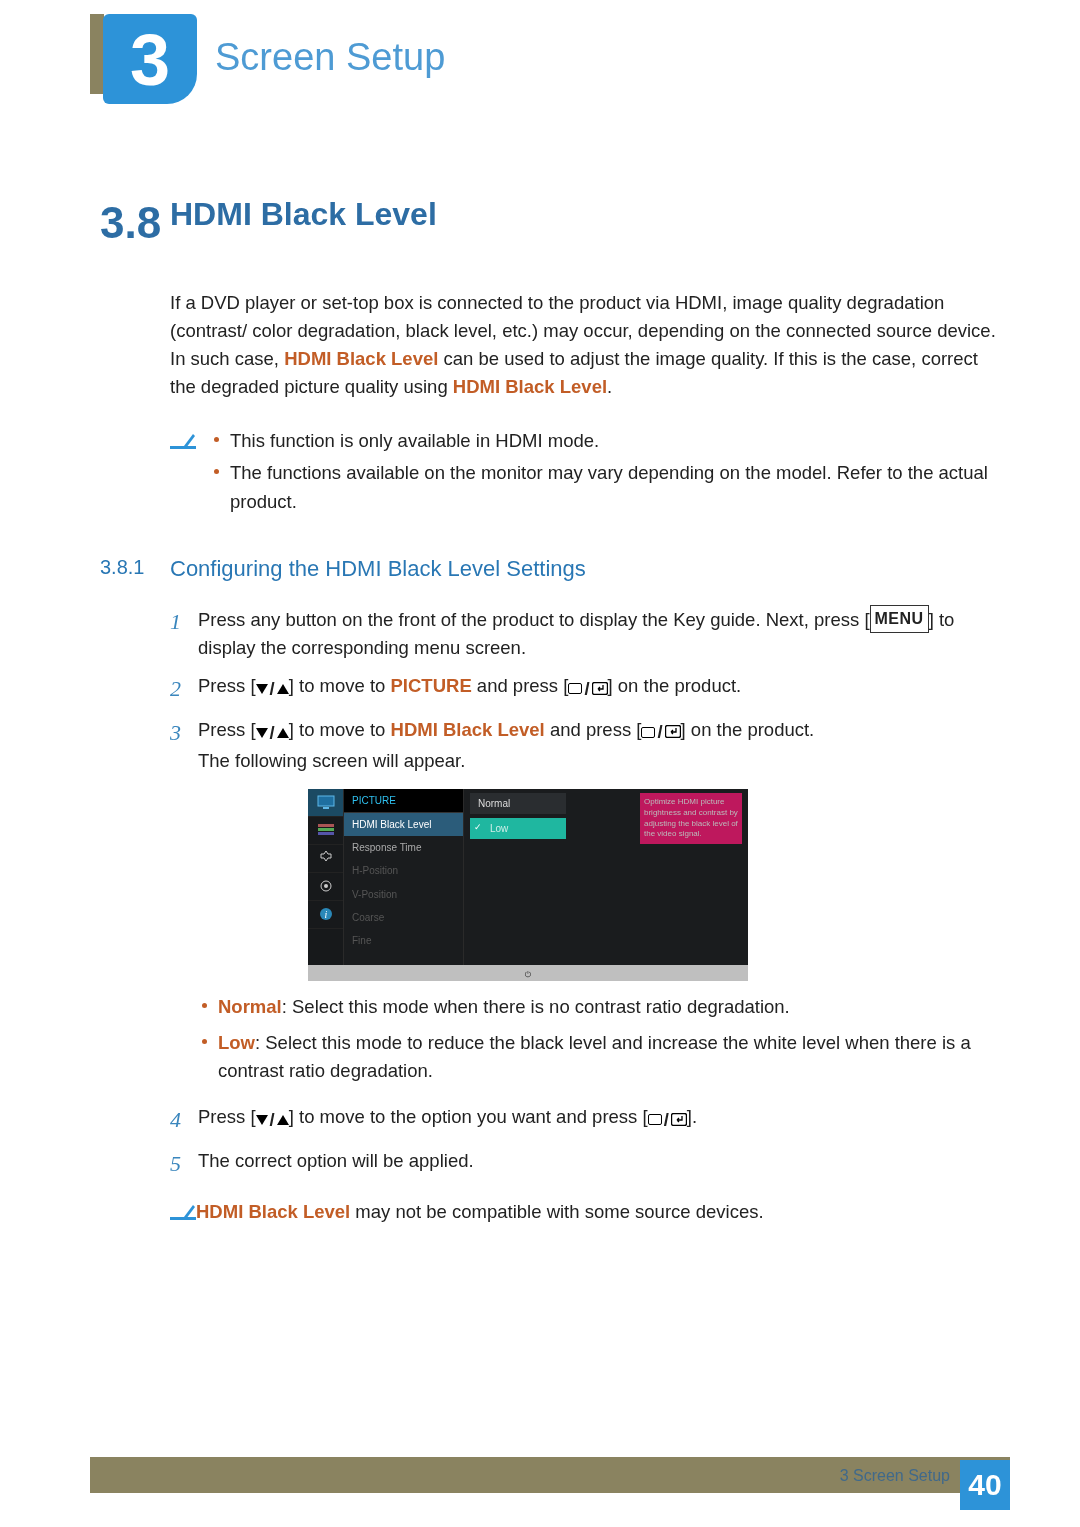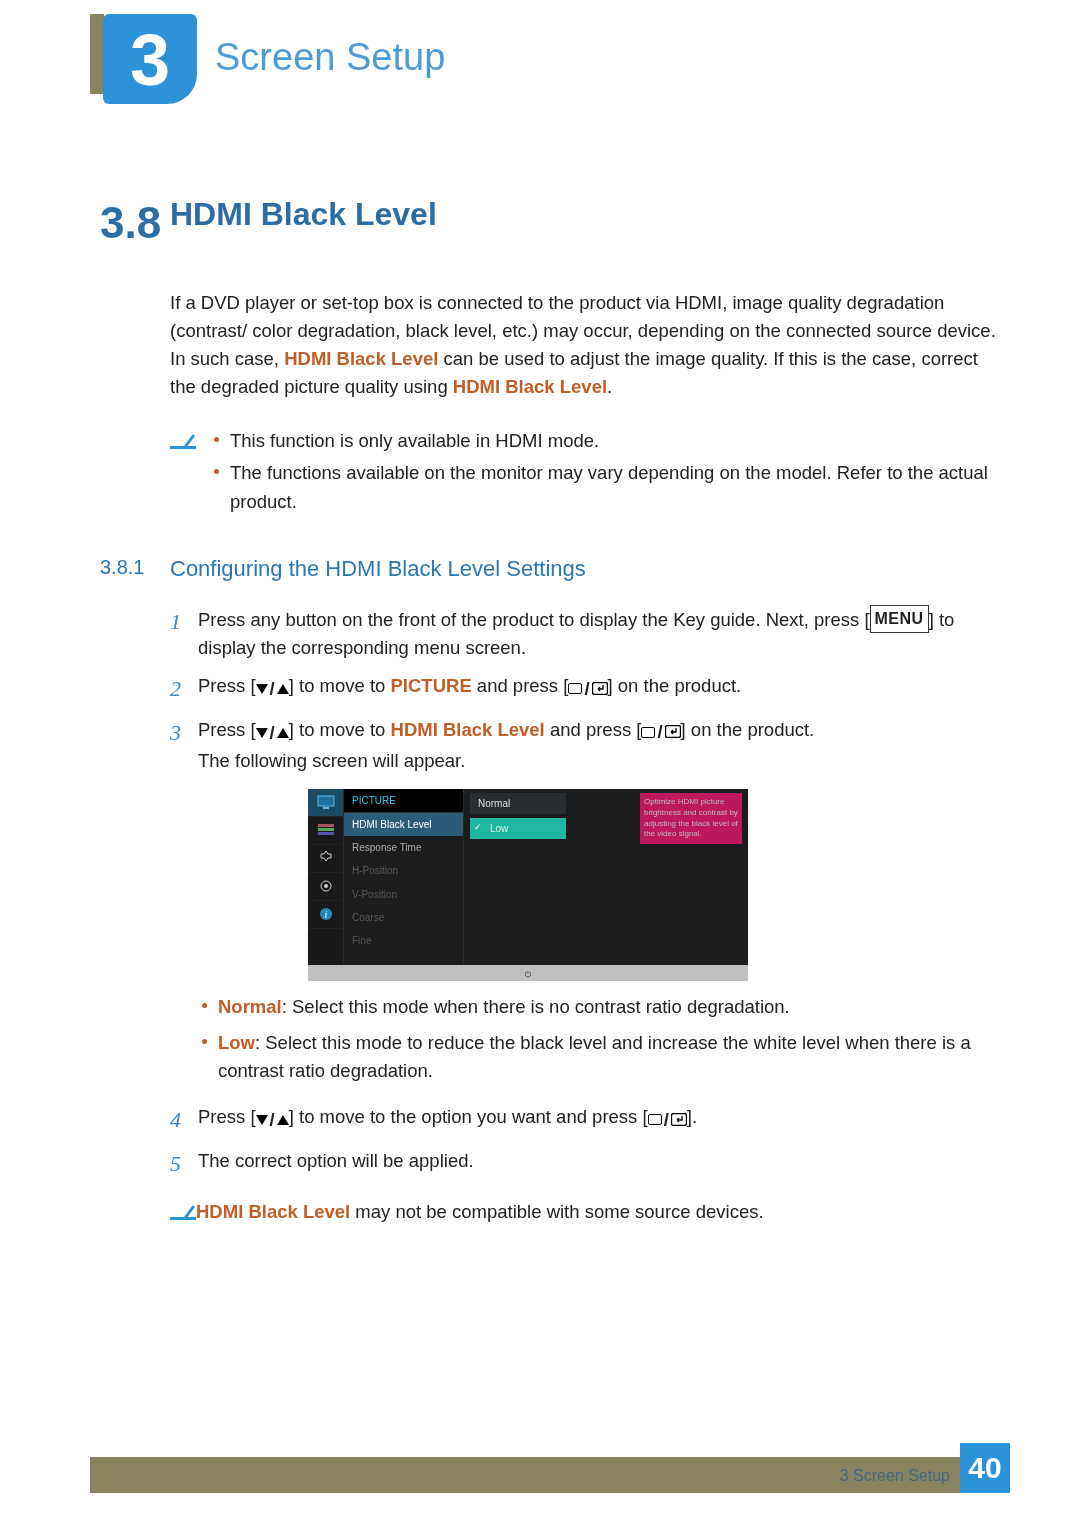--- a/index.html
+++ b/index.html
@@ -77,21 +77,21 @@
   .osd-foot .ent { color:#ccc;font-size:7px;}
 
   .sub-list { list-style: none; margin-top: 6px; margin-bottom: 6px; }
   .sub-list li { position: relative; padding-left: 20px; margin-bottom: 8px; }
   .sub-list li::before { content: ""; position: absolute; left: 4px; top: 10px; width: 5px; height: 5px; background: #c25d26; border-radius: 50%; }
 
   .note-block2 { display: flex; margin-left: 70px; gap: 0; margin-top: 18px; }
 
   
   .footer-band { position: absolute; left: 90px; right: 70px; bottom: 34px; height: 36px; background: #8a8360; }
-  .page-box { position: absolute; right: 70px; bottom: 34px; width: 50px; height: 50px; background: #2d93d8; color: #fff; font-size: 30px; font-weight: bold; display: flex; align-items: center; justify-content: center; }
+  .page-box { position: absolute; right: 70px; bottom: 17px; width: 50px; height: 50px; background: #2d93d8; color: #fff; font-size: 30px; font-weight: bold; display: flex; align-items: center; justify-content: center; }
   .footer-label { position: absolute; right: 130px; bottom: 42px; color: #40698a; font-size: 16px; }
 
 </style>
 </head>
 <body>
 
 <div class="page">
   <div class="stripe"></div>
   <div class="chapter-tab">3</div>
   <div class="chapter-title">Screen Setup</div>

